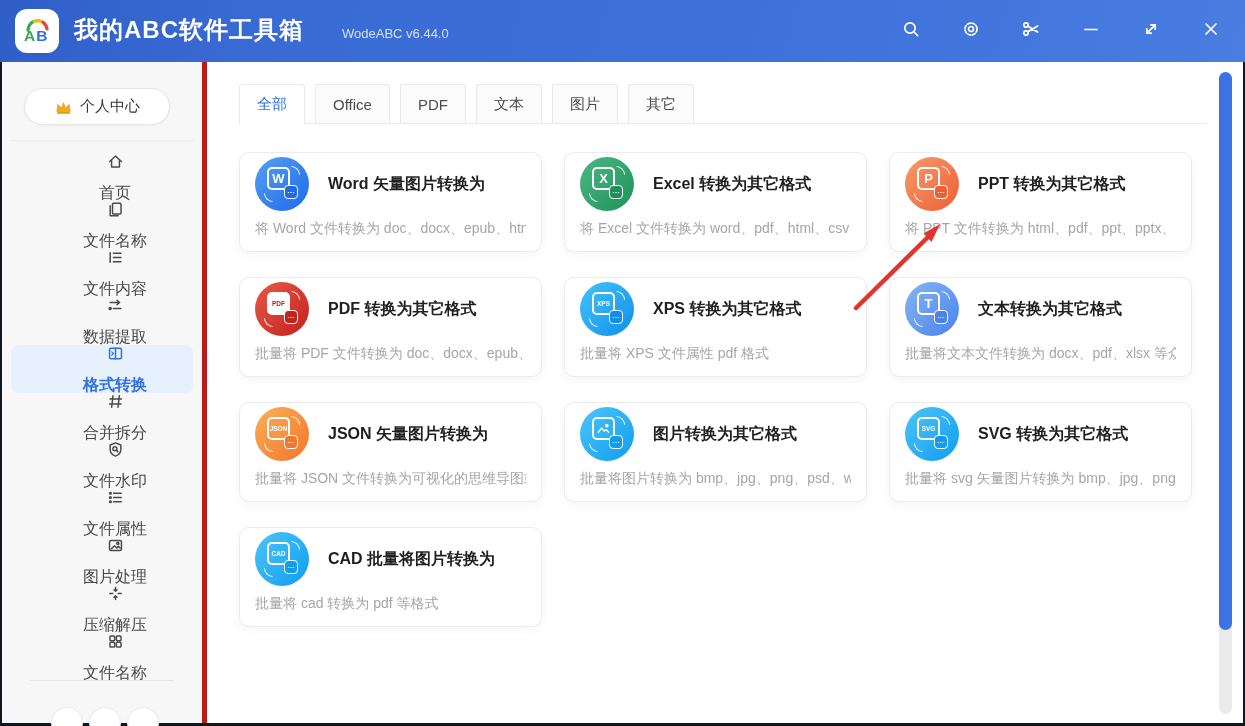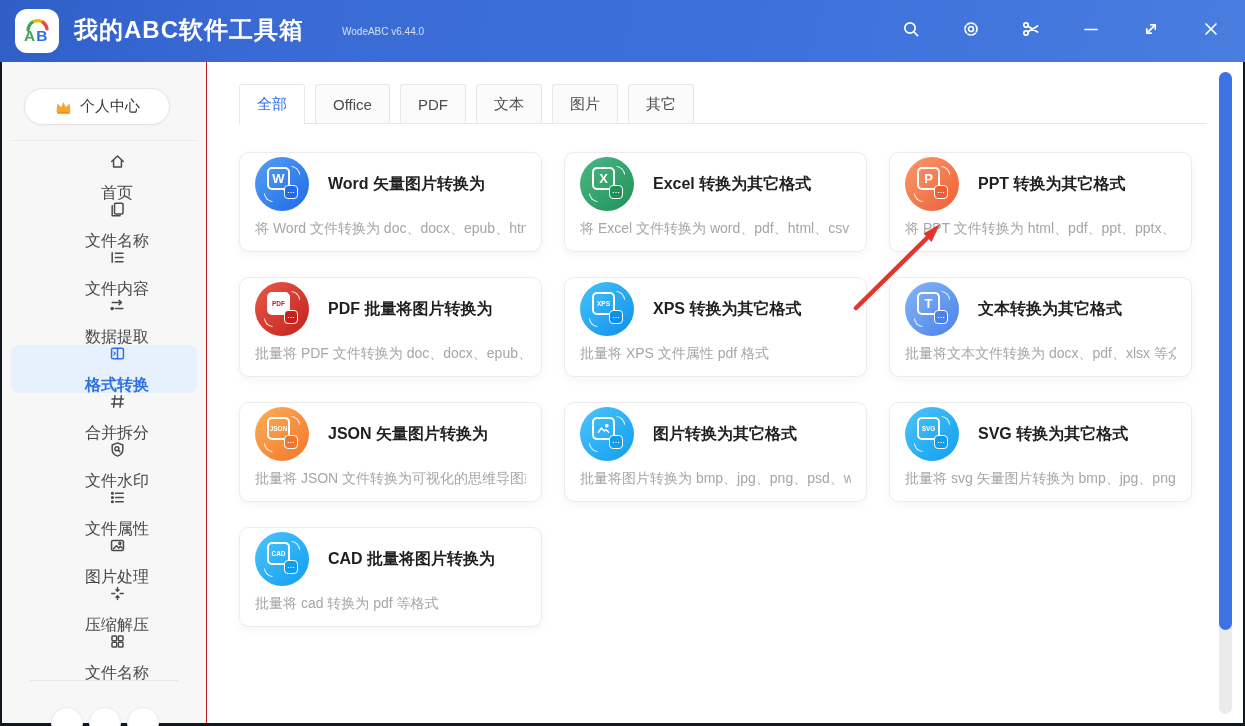--- a/index.html
+++ b/index.html
@@ -7,30 +7,30 @@
   .window { position:relative; width:1245px; height:726px; background:#fff; overflow:hidden; }
 
   
   .titlebar { position:absolute; top:0; left:0; right:0; height:62px;
     background:linear-gradient(105deg,#2f5ec7 0%,#3a6bd5 22%,#3d70da 60%,#4a7de0 100%); }
   .titlebar::after { content:''; position:absolute; inset:0;
     background:radial-gradient(ellipse 70% 130% at 28% 180%, rgba(255,255,255,.16), transparent 60%); pointer-events:none; }
   .logo { position:absolute; left:15px; top:9px; width:44px; height:44px; background:#fff; border-radius:12px;
     display:flex; align-items:center; justify-content:center; z-index:2; }
   .app-title { position:absolute; left:74px; top:14px; color:#fff; font-size:24px; font-weight:bold; letter-spacing:1px; z-index:2; }
-  .app-version { position:absolute; left:342px; top:26px; color:rgba(255,255,255,.78); font-size:10px; z-index:2; }
+  .app-version { position:absolute; left:342px; top:26px; color:rgba(255,255,255,.78); font-size:13px; z-index:2; }
   .tb-actions { position:absolute; right:16px; top:0; height:62px; display:flex; align-items:center; gap:24px; z-index:2; }
   .tb-btn { width:36px; height:36px; display:flex; align-items:center; justify-content:center; cursor:pointer; border-radius:6px; }
 
   
   .app-body { position:absolute; top:62px; left:0; right:0; bottom:0;
     border:solid #11161f; border-width:0 2px 3px 2px; background:#fff; }
 
   
-  .sidebar { position:absolute; left:0; top:0; bottom:0; width:205px; background:#f7f7f8; border-right:1px solid #b91c1c; }
+  .sidebar { position:absolute; left:0; top:0; bottom:0; width:205px; background:#f7f7f8; border-right:5px solid #b91c1c; }
   .profile-btn { position:absolute; left:22px; top:26px; width:146px; height:37px; background:#fff;
     border:1px solid #e4e4e4; border-radius:19px; display:flex; align-items:center; justify-content:center; gap:7px;
     font-size:15px; color:#333; cursor:pointer; box-shadow:0 1px 3px rgba(0,0,0,.04); }
   .profile-divider { position:absolute; left:8px; right:8px; top:78px; height:1px; background:#ececec; }
   .side-list { position:absolute; top:91px; left:0; right:0; }
   .side-item { height:48px; margin:0 9px; display:flex; align-items:center; gap:13px; padding-left:26px;
     font-size:16px; color:#484848; cursor:pointer; border-radius:8px;flex-direction:column; }
   .side-item .side-ico { width:18px; height:18px; display:flex; align-items:center; justify-content:center; }
   .side-item.active { background:#e7f0fd; color:#3070e2; font-weight:bold; }
   .side-item.active svg * { stroke:#3070e2; }
@@ -325,21 +325,21 @@
           <div class="card">
             <div class="card-head">
               <div class="card-icon" style="background:linear-gradient(135deg,#e85948,#c3211c)">
                 <div class="cube-main filled">
                   <span class="badge ts" style="color:#c3211c">PDF</span>
                 </div>
                 <div class="cube-sub" style="background:#c3211c">…</div>
                 <span class="arc-a"></span>
                 <span class="arc-b"></span>
               </div>
-              <div class="card-title">PDF 批量将图片转换为</div>
+              <div class="card-title">PDF 转换为其它格式</div>
             </div>
             <div class="card-desc">批量将 PDF 文件转换为 doc、docx、epub、ht</div>
           </div>
           <div class="card">
             <div class="card-head">
               <div class="card-icon" style="background:linear-gradient(135deg,#45c3fb,#0f8fe9)">
                 <div class="cube-main">
                   <span class="badge ts">XPS</span>
                 </div>
                 <div class="cube-sub" style="background:#0f8fe9">…</div>

